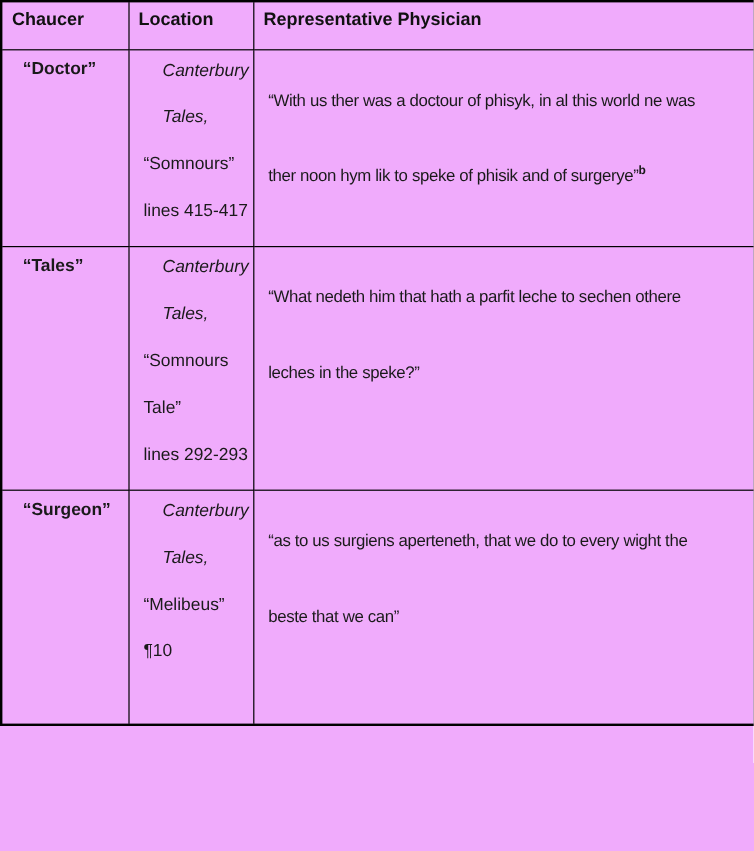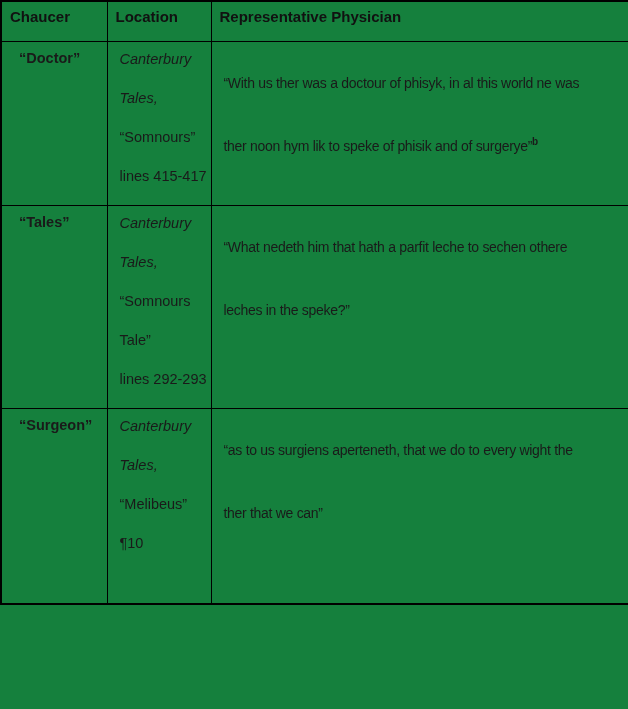--- a/index.html
+++ b/index.html
@@ -4,21 +4,21 @@
 <style>
   * { margin: 0; padding: 0; box-sizing: border-box; }
   html, body {
     background: #ffffff;
     font-family: "Liberation Sans", sans-serif;
     color: #1a1a1a;
   }
   .page {
     width: 628px;
     height: 709px;
-    background: #15803d;
+    background: #f0abfc;
     position: relative;
   }
   table.doc-table {
     width: 628px;
     border-collapse: collapse;
     table-layout: fixed;
     border: 2px solid #000000;
   }
   table.doc-table th,
   table.doc-table td {
@@ -64,21 +64,21 @@
     height: 39px;
     line-height: 20px;
     white-space: nowrap;
     font-size: 14.5px;
   }
   td.quote-cell .line {
     font-size: 14px;
     letter-spacing: -0.3px;
     margin-top: 24px;
   }
-  .italic { font-style: italic; }
+  .italic { font-style: italic; margin-left: 16px; }
   sup.fn {
     font-size: 10px;
     vertical-align: super;
     line-height: 0;
     font-weight: bold;
   }
 </style>
 </head>
 <body>
 
@@ -133,18 +133,18 @@
       <span>“Surgeon”</span>
     </td>
     <td class="location-cell">
             <div class="line italic">Canterbury</div>
             <div class="line italic">Tales,</div>
             <div class="line">“Melibeus”</div>
             <div class="line">¶10</div>
           </td>
     <td class="quote-cell">
             <div class="line">“as to us surgiens aperteneth, that we do to every wight the</div>
-            <div class="line">ther that we can”</div>
+            <div class="line">beste that we can”</div>
           </td>
   </tr>
       </tbody>
   </table>
 </div>
 
 </body></html>

